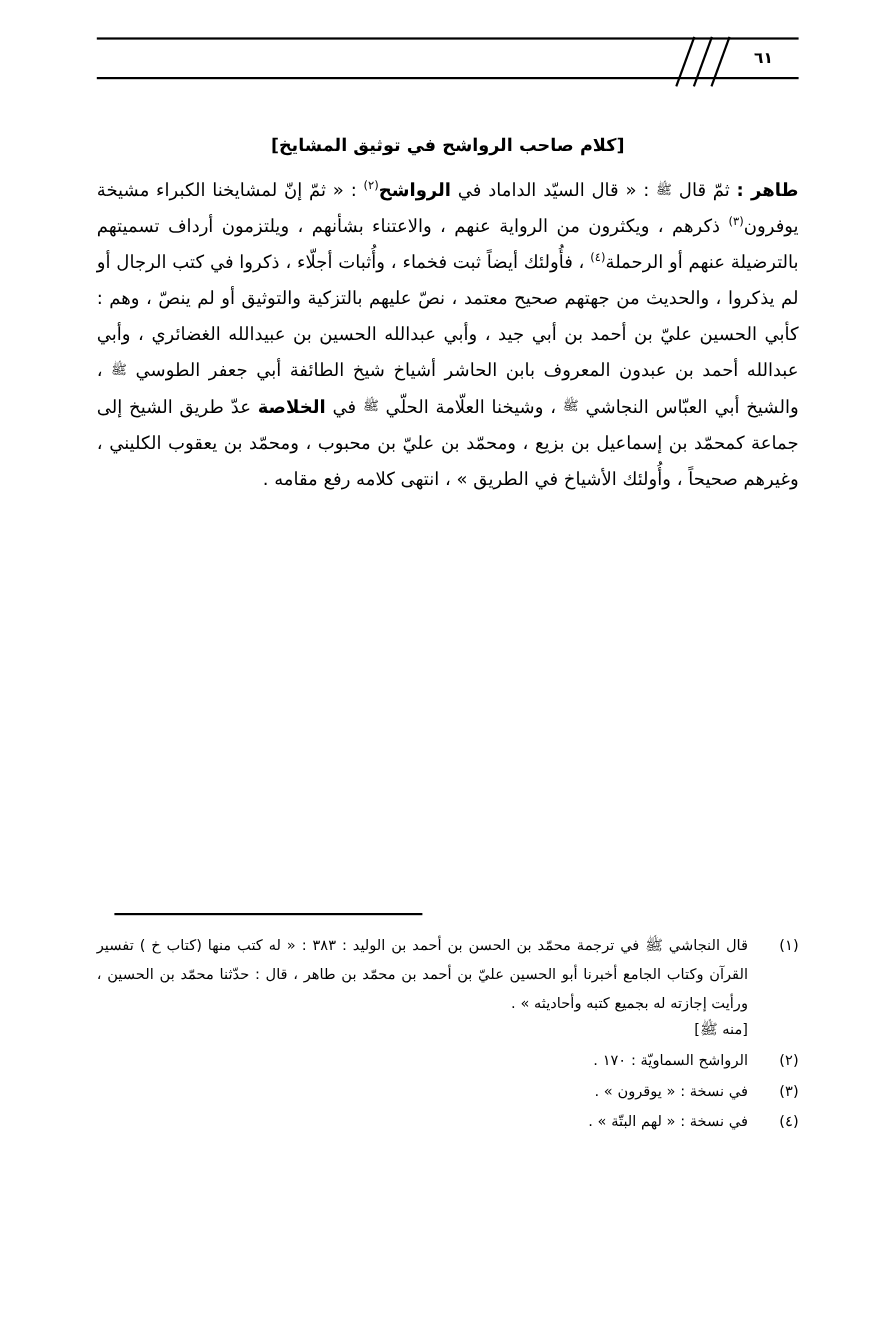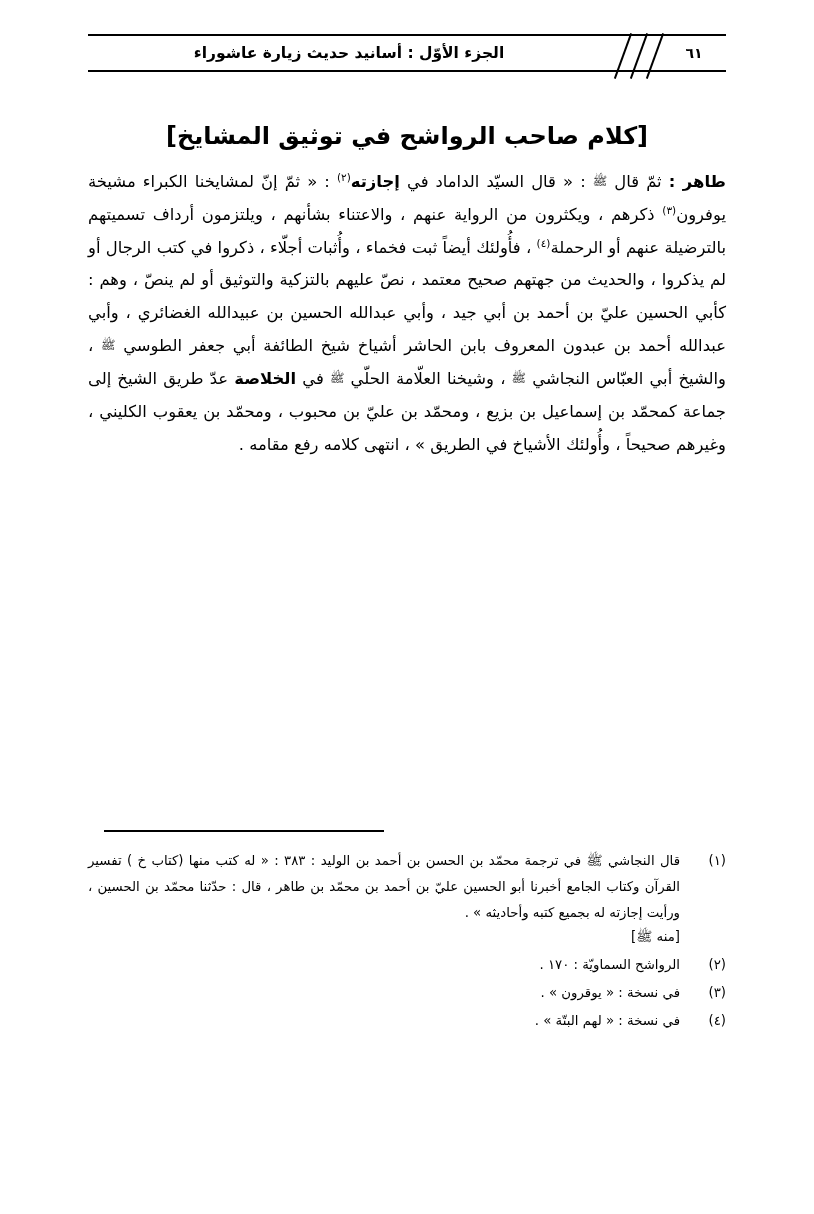--- a/index.html
+++ b/index.html
@@ -112,21 +112,21 @@
   .b { font-weight: bold; }
   sup.fn {
     font-size: 10.5px;
     vertical-align: super;
     line-height: 0;
   }
 
   .section-heading {
     margin: 26px 0 16px 0;
     text-align: center;
-    font-size: 24px;
+    font-size: 16px;
     font-weight: bold;
   }
 
   .qoul-para {
     margin: 0 0 3px 0;
     font-size: 16.4px;
     line-height: 2.0;
     text-align: justify;
     text-align-last: right;
   }
@@ -187,33 +187,32 @@
   <div class="header">
     <div class="header-rule-top"></div>
     <div class="header-rule-bottom"></div>
     <div class="header-inner">
       <div class="page-number-box">٦١</div>
       <div class="header-slashes">
         <span class="sl a"></span>
         <span class="sl b"></span>
         <span class="sl c"></span>
       </div>
-      <div class="header-title">الجزء الأوّل : أسانيد حديث زيارة عاشوراء</div>
     </div>
   </div>
 
   <div class="body-block">
 
 
     <h2 class="section-heading">[كلام صاحب الرواشح في توثيق المشايخ]</h2>
 
     <p class="qoul-para">
       <span class="b">طاهر :</span>
       ثمّ قال <span class="glyph-saw">ﷺ</span> : « قال السيّد الداماد في
-      <span class="b">إجازته</span><sup class="fn">(٢)</sup> : « ثمّ إنّ لمشايخنا الكبراء
+      <span class="b">الرواشح</span><sup class="fn">(٢)</sup> : « ثمّ إنّ لمشايخنا الكبراء
       مشيخة يوفرون<sup class="fn">(٣)</sup> ذكرهم ، ويكثرون من الرواية عنهم ، والاعتناء بشأنهم ، ويلتزمون
       أرداف تسميتهم بالترضيلة عنهم أو الرحملة<sup class="fn">(٤)</sup> ، فأُولئك أيضاً ثبت فخماء ،
       وأُثبات أجلّاء ، ذكروا في كتب الرجال أو لم يذكروا ، والحديث من جهتهم صحيح
       معتمد ، نصّ عليهم بالتزكية والتوثيق أو لم ينصّ ، وهم : كأبي الحسين عليّ بن
       أحمد بن أبي جيد ، وأبي عبدالله الحسين بن عبيدالله الغضائري ، وأبي عبدالله
       أحمد بن عبدون المعروف بابن الحاشر أشياخ شيخ الطائفة أبي جعفر الطوسي <span class="glyph-saw">ﷺ</span> ،
       والشيخ أبي العبّاس النجاشي <span class="glyph-saw">ﷺ</span> ، وشيخنا العلّامة الحلّي <span class="glyph-saw">ﷺ</span> في <span class="b">الخلاصة</span> عدّ طريق
       الشيخ إلى جماعة كمحمّد بن إسماعيل بن بزيع ، ومحمّد بن عليّ بن محبوب ،
       ومحمّد بن يعقوب الكليني ، وغيرهم صحيحاً ، وأُولئك الأشياخ في الطريق » ،
       انتهى كلامه رفع مقامه .

